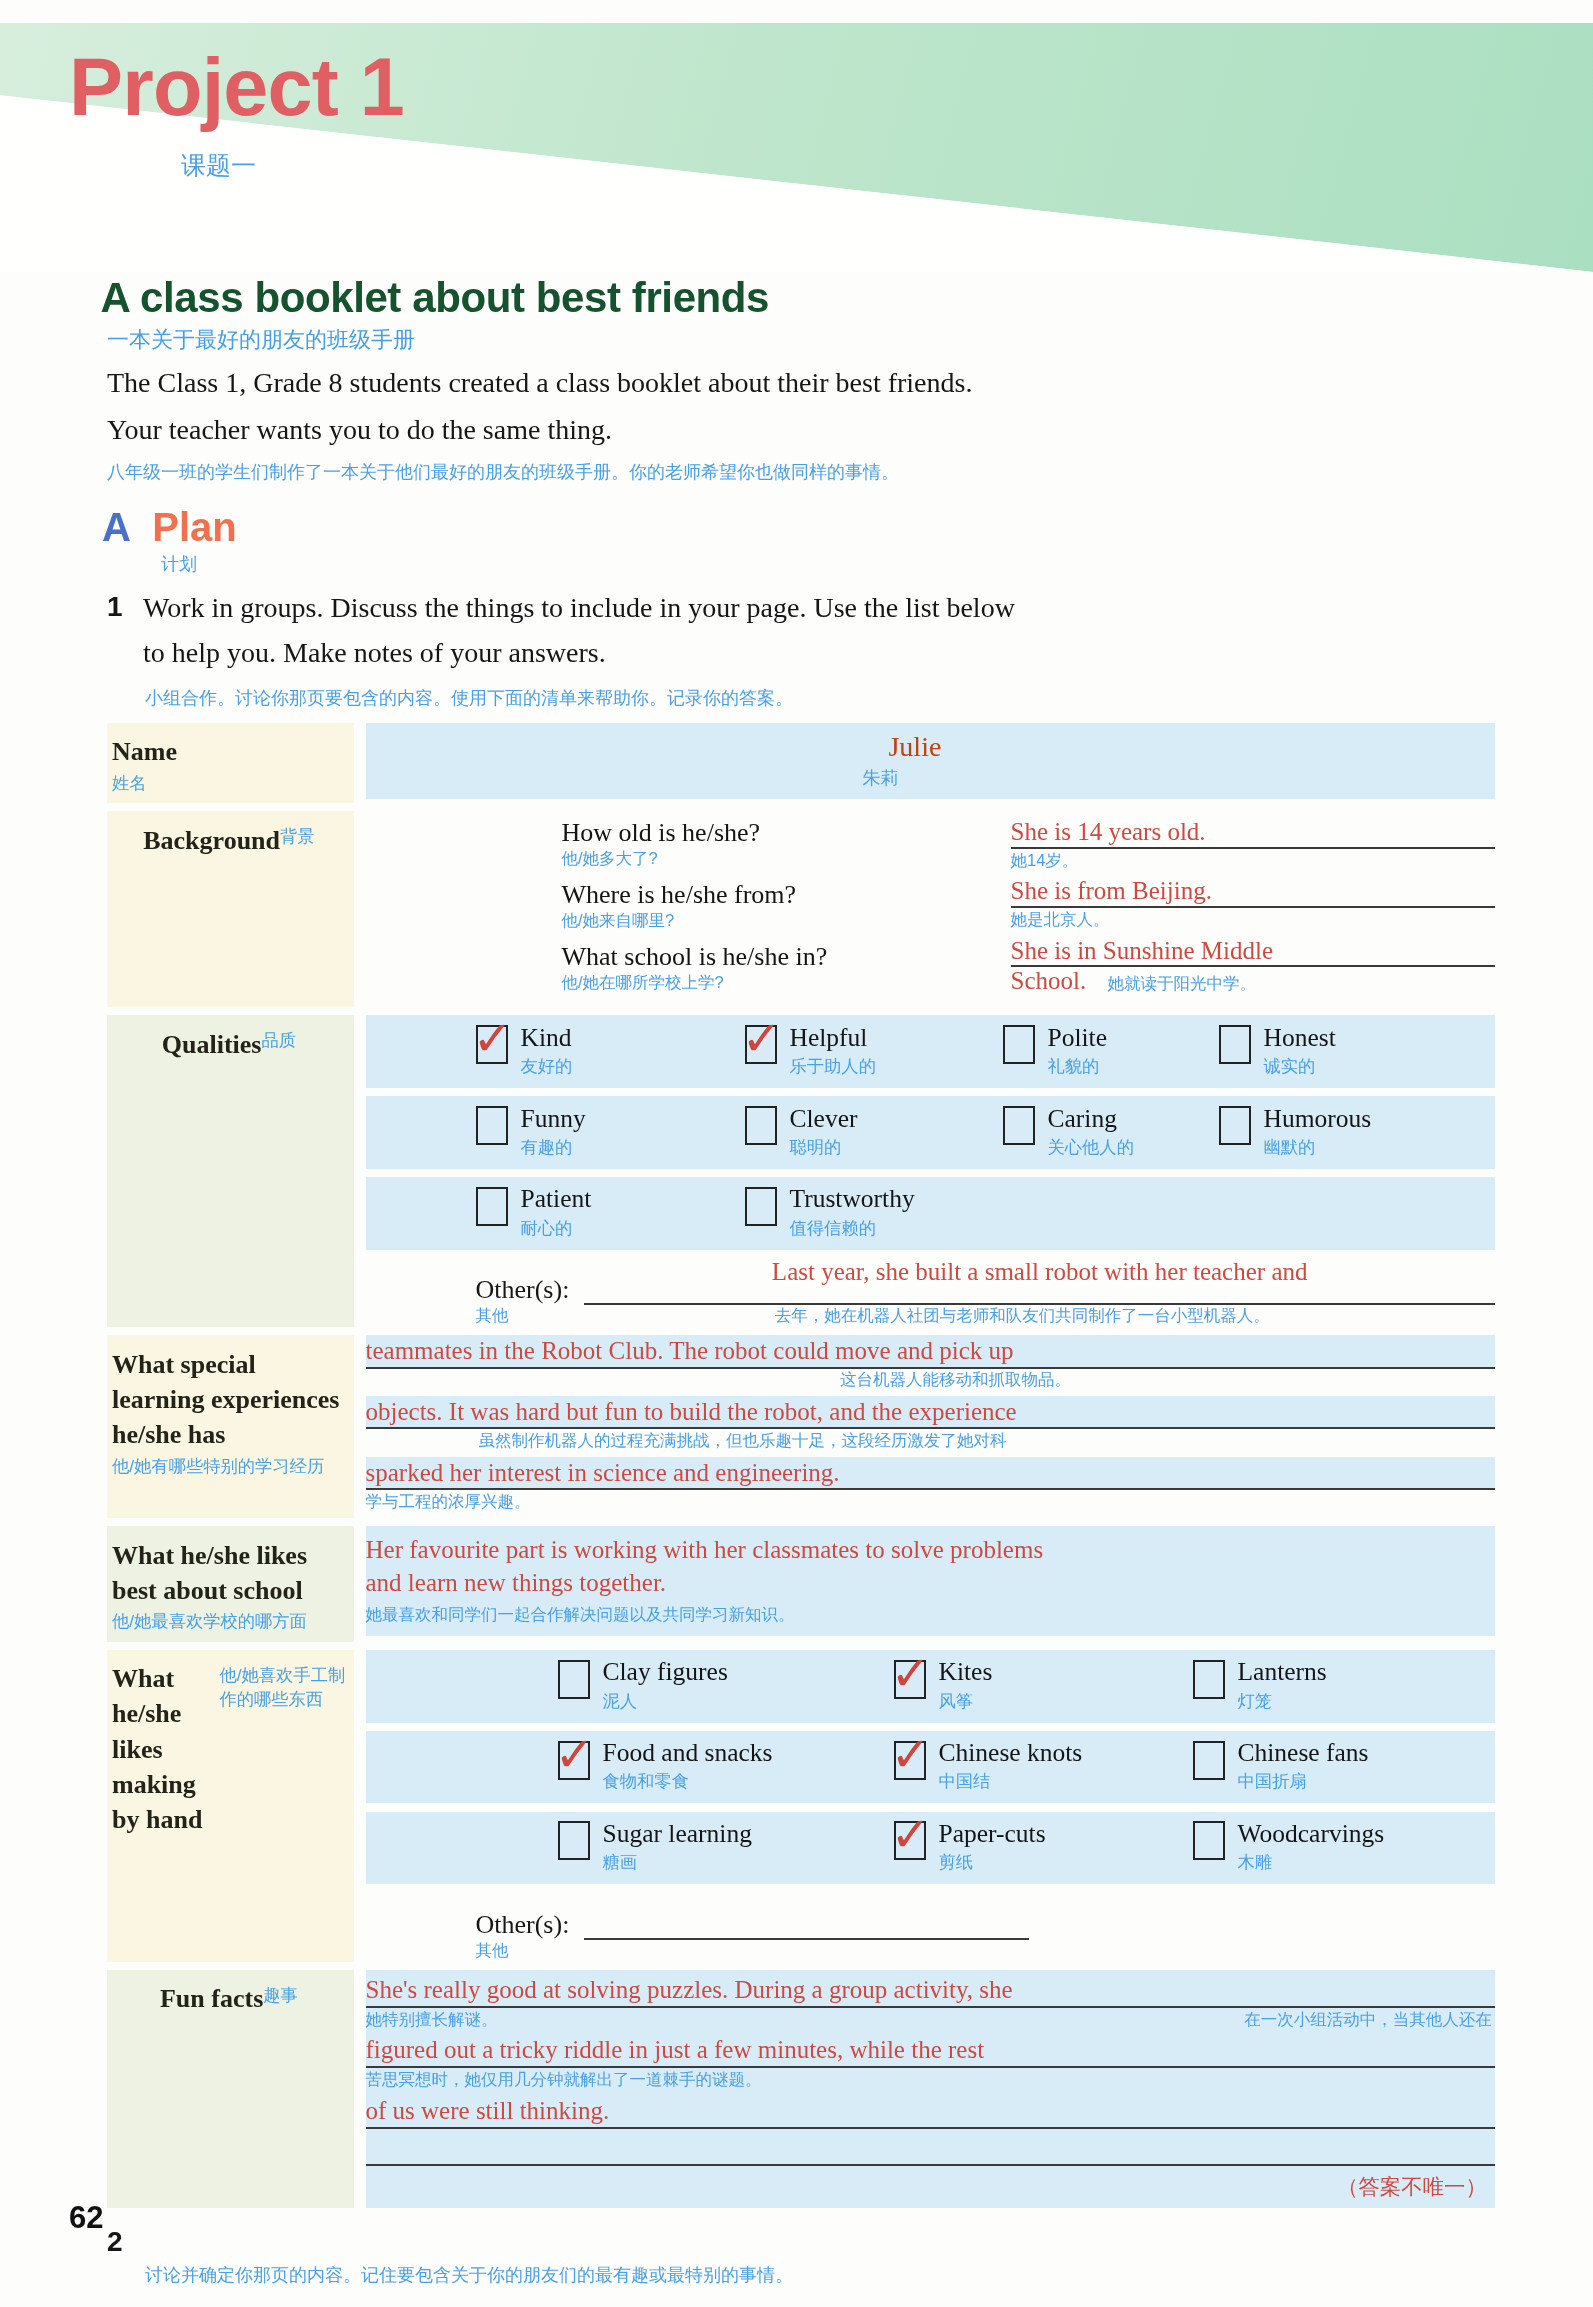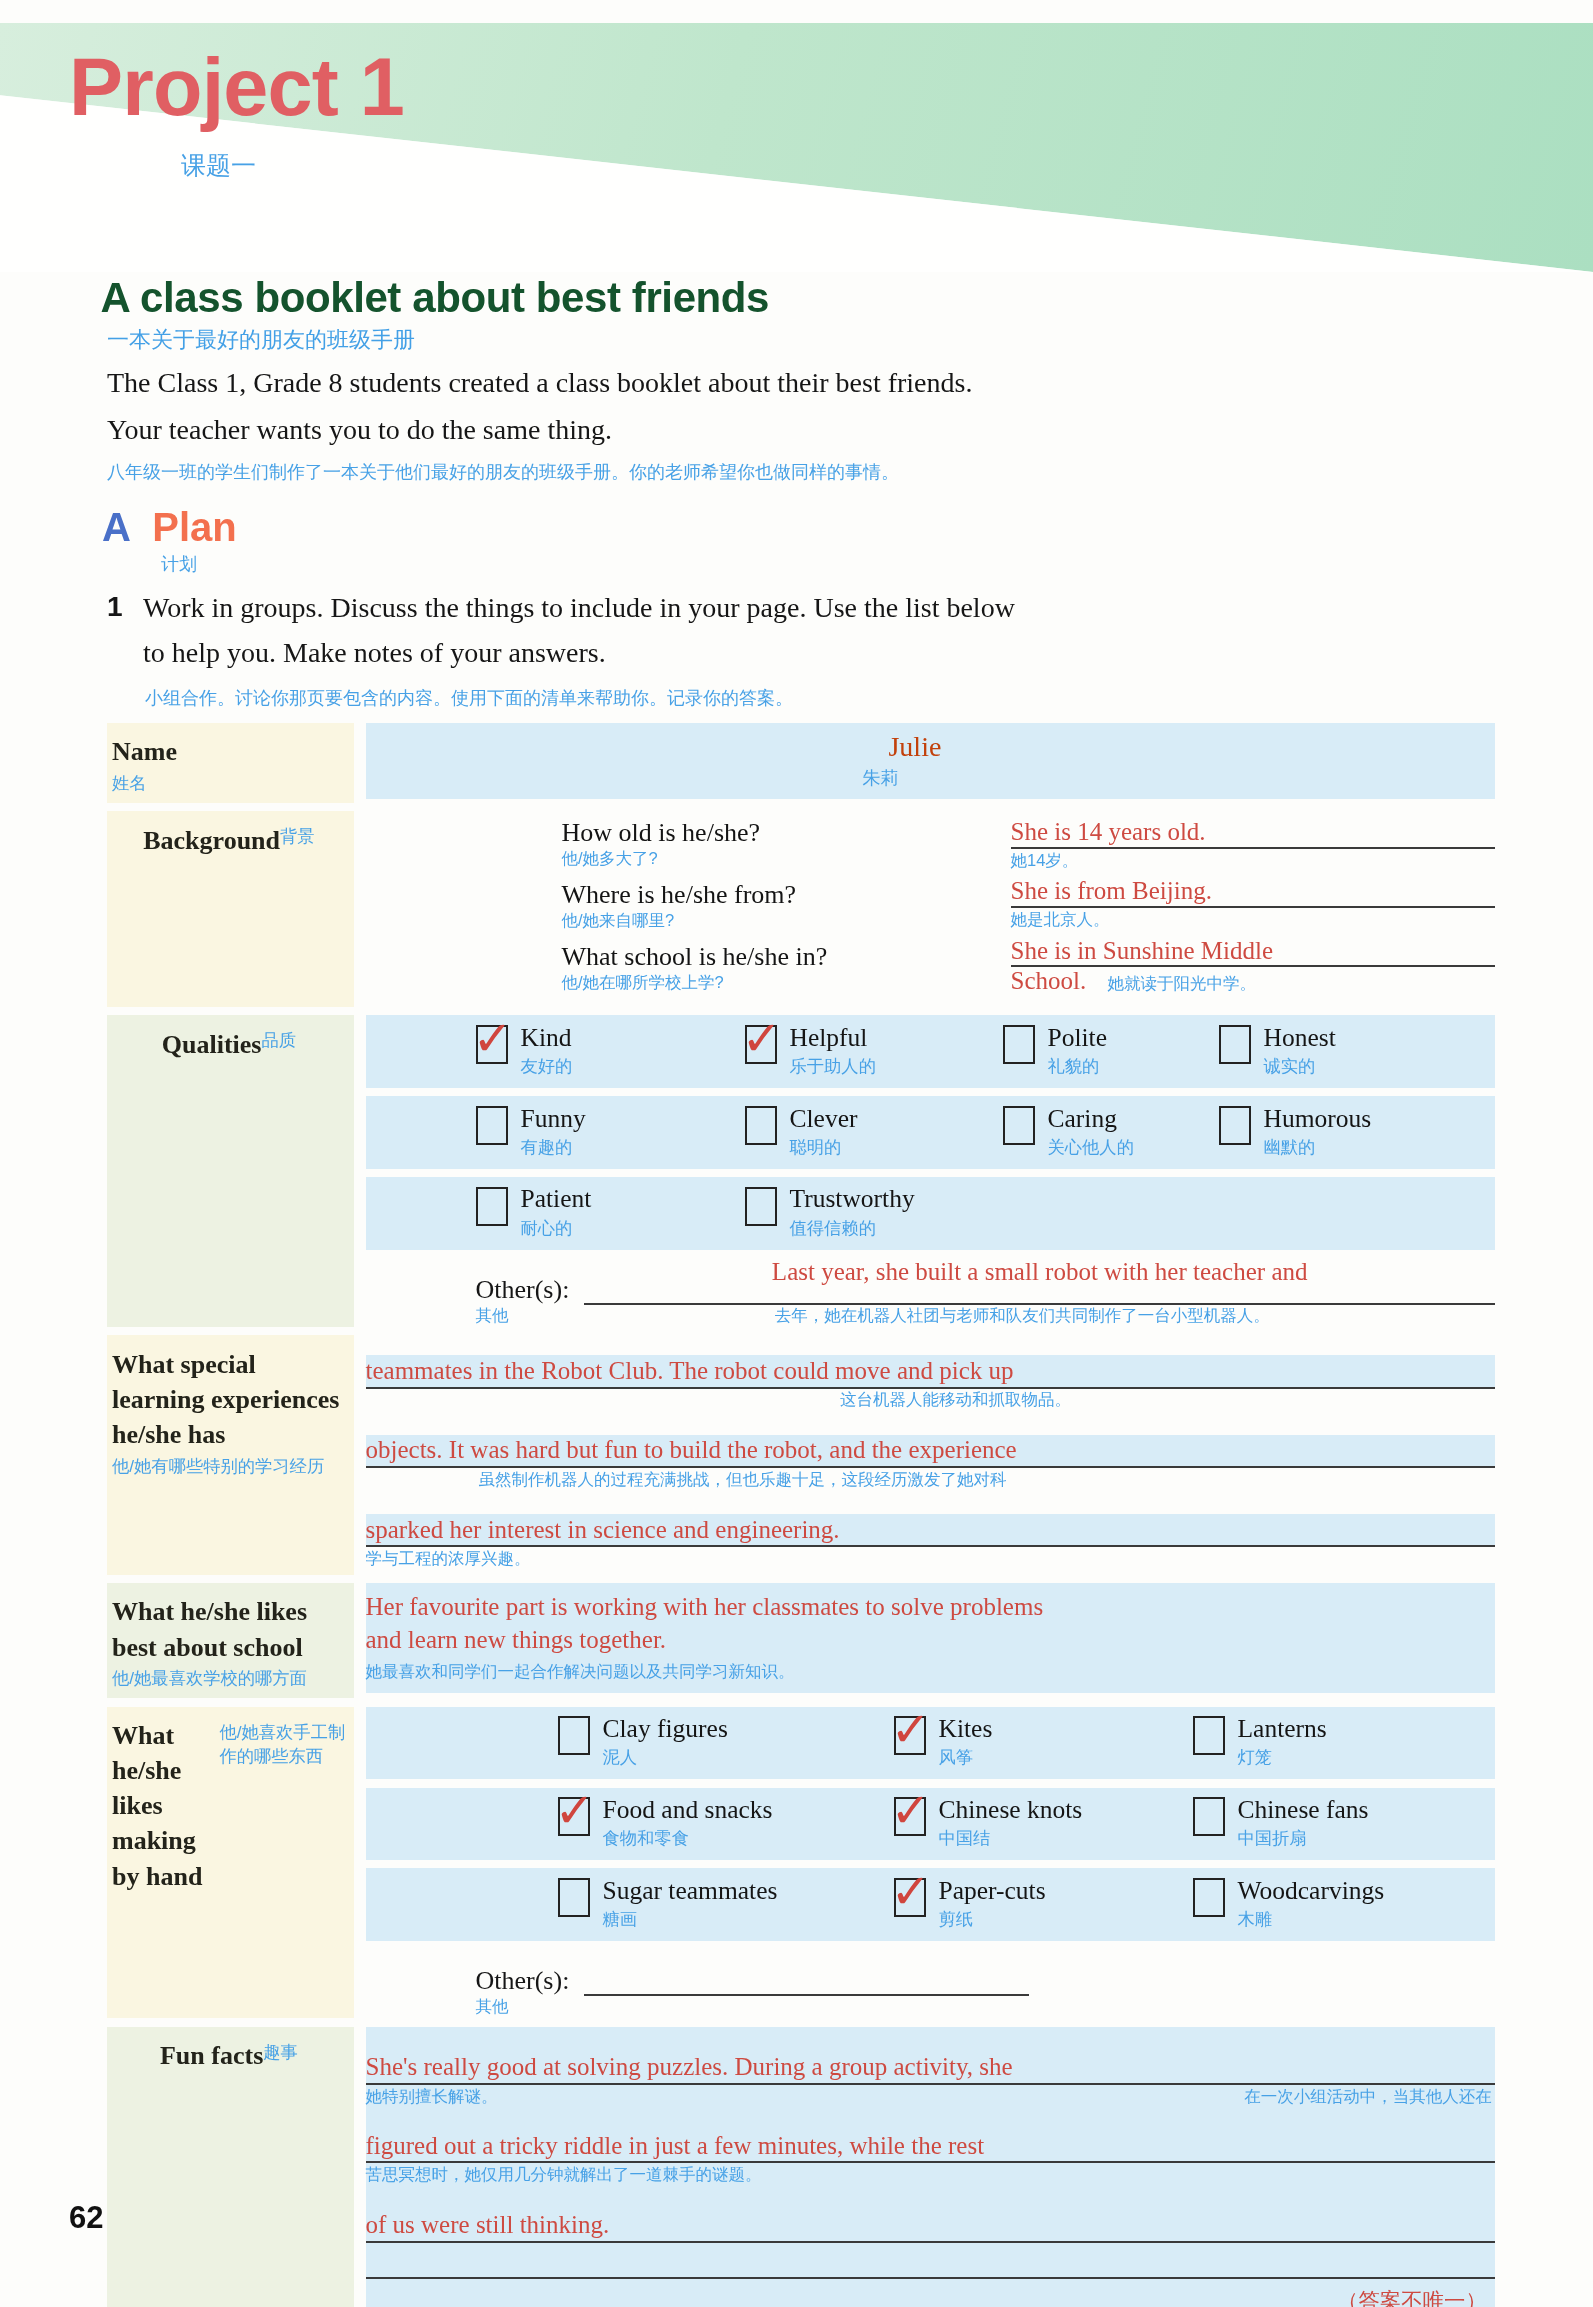--- a/index.html
+++ b/index.html
@@ -76,21 +76,21 @@
   .others-line{display:flex;align-items:flex-end;padding-left:110px;}
   .others-line.hand{padding-left:110px;}
   .others-label{font-size:26px;flex:none;margin-right:15px;}
   .others-blank{flex:1;border-bottom:2.5px solid #3a3a3a;text-align:center;
         font-size:25px;color:#ce4a41;padding-bottom:14px;min-height:31px;}
   .others-blank.empty{max-width:445px;flex:1;}
   .others-sub{display:flex;padding-left:110px;}
   .others-zh{font-size:16.5px;flex:none;width:74px;}
   .others-ans-zh{font-size:16.5px;flex:1;text-align:center;}
   
-  .ul-group{margin-bottom:1.6px;margin-top:20px;}
+  .ul-group{margin-bottom:1.6px;}
   .ul-red{display:block;font-size:25px;color:#ce4a41;border-bottom:2.5px solid #3a3a3a;padding:1.6px 0 1.6px 0;}
   .ul-zh{font-size:16.5px;padding:0.8px 0 3.3px 0;}
   .pad-mid{padding-left:42%;}
   .pad-sm{padding-left:10%;}
   .learn-band{padding:0px 0 0 0;}
   
   .school-band{padding:8.2px 0 10px 0;}
   .school-red{font-size:25px;color:#ce4a41;line-height:1.3;}
   .school-zh{font-size:16.5px;margin-top:5px;}
   
@@ -386,21 +386,21 @@
               <span>
                   <span class="cb-label">Chinese fans</span>
                   <span class="cb-zh zh">中国折扇</span>
                 </span>
             </div>
           </div>
           <div class="band cb-band hand-band">
             <div class="cb-item">
               <span class="cb"></span>
               <span>
-                  <span class="cb-label">Sugar teammates</span>
+                  <span class="cb-label">Sugar learning</span>
                   <span class="cb-zh zh">糖画</span>
                 </span>
             </div>
             <div class="cb-item">
               <span class="cb checked"></span>
               <span>
                   <span class="cb-label">Paper-cuts</span>
                   <span class="cb-zh zh">剪纸</span>
                 </span>
             </div>

